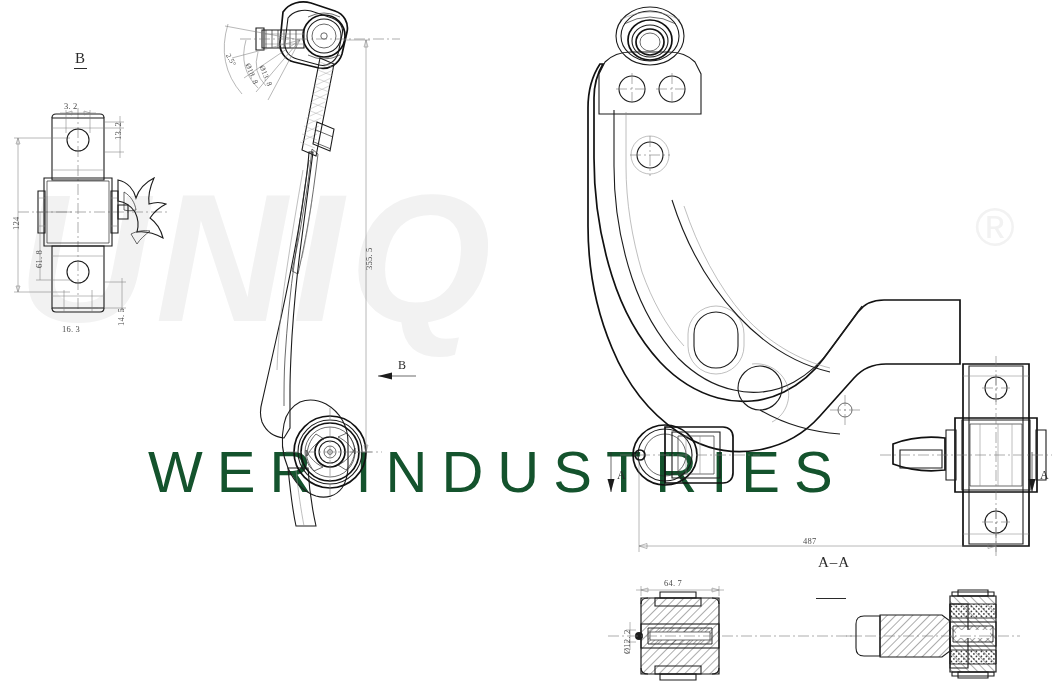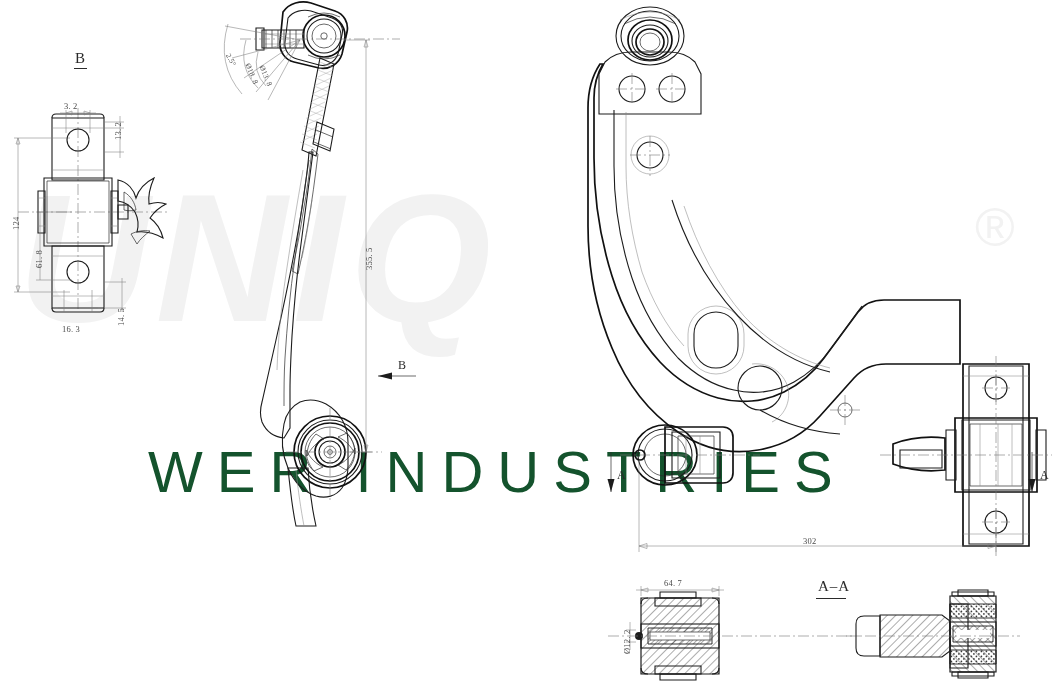--- a/index.html
+++ b/index.html
@@ -482,21 +482,21 @@
         <path class="ln" d="M952 672 h42 v4 h-42 z" fill="#ffffff"></path>
 
         <line class="center" x1="846" y1="636" x2="1020" y2="636"></line>
       </g>
     </g>
   </svg>
 
   <div class="lbl lbl-view" style="left:75px; top:50px;">B</div>
   <div style="position:absolute;left:74px;top:68px;width:13px;border-top:1px solid #2a2a2a;"></div>
 
-  <div class="lbl lbl-view" style="left:818px; top:578px;">A–A</div>
+  <div class="lbl lbl-view" style="left:818px; top:554px;">A–A</div>
   <div style="position:absolute;left:816px;top:598px;width:30px;border-top:1px solid #2a2a2a;"></div>
 
   <div class="lbl lbl-arrow" style="left:398px; top:358px;">B</div>
   <div class="lbl lbl-arrow" style="left:617px; top:468px;">A</div>
   <div class="lbl lbl-arrow" style="left:1040px; top:468px;">A</div>
 
   <div class="lbl lbl-dim" style="left:64px; top:101px;">3. 2</div>
 
   <div class="lbl lbl-dim rot90" style="left:113px; top:140px;">13. 2</div>
 
@@ -509,19 +509,19 @@
   <div class="lbl lbl-dim rot90" style="left:116px; top:326px;">14. 5</div>
 
   <div class="lbl lbl-dim-sm rot-a" style="left:232px; top:52px; transform:rotate(62deg);">2.5°</div>
 
   <div class="lbl lbl-dim-sm rot-a" style="left:252px; top:62px; transform:rotate(68deg);">Ø18. 8</div>
 
   <div class="lbl lbl-dim-sm rot-a" style="left:266px; top:64px; transform:rotate(68deg);">Ø13. 8</div>
 
   <div class="lbl lbl-dim rot90" style="left:364px; top:270px;">355. 5</div>
 
-  <div class="lbl lbl-dim" style="left:803px; top:536px;">302</div>
+  <div class="lbl lbl-dim" style="left:803px; top:536px;">487</div>
 
   <div class="lbl lbl-dim" style="left:664px; top:578px;">64. 7</div>
 
   <div class="lbl lbl-dim rot90" style="left:622px; top:654px;">Ø12. 2</div>
 
 </div>
 
 </body></html>

